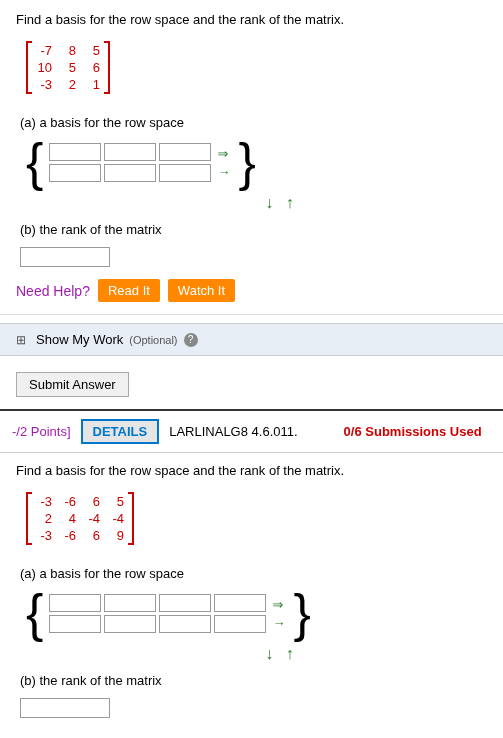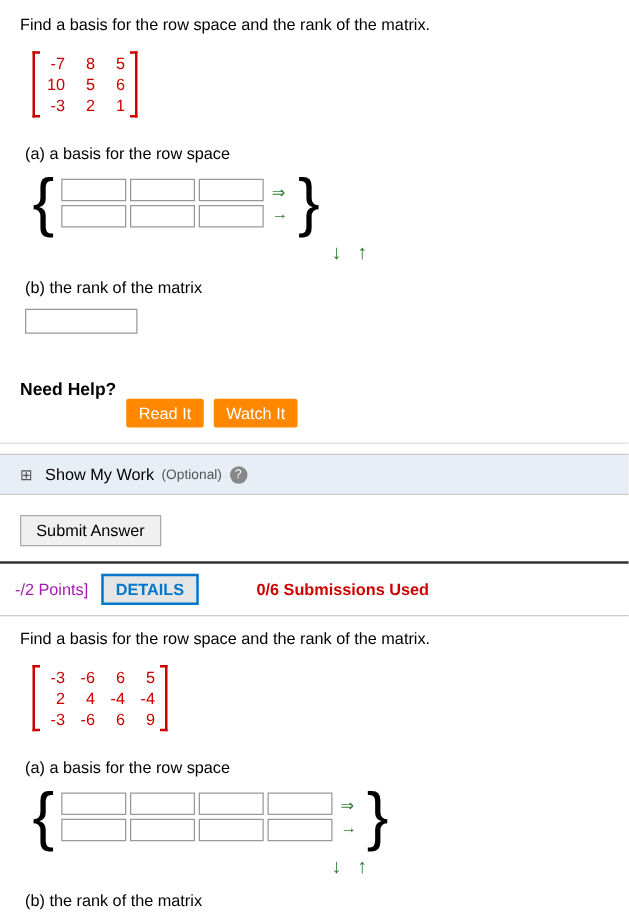--- a/index.html
+++ b/index.html
@@ -98,34 +98,33 @@
     }
 
     .need-help-row {
       display: flex;
       align-items: center;
       gap: 8px;
       margin-top: 12px;
     }
 
     .need-help-label {
-      color: #000000;
-      font-weight: bold;
+      color: #a21caf;
+      font-weight: normal;
       font-size: 14px;
     }
 
     .help-btn {
       background: #ff8800;
       color: #fff;
       border: none;
       padding: 4px 10px;
       font-size: 13px;
       cursor: pointer;
       border-radius: 2px;
-      margin-top: 40px;
     }
 
     .show-work-bar {
       background: #e8eef5;
       border-top: 1px solid #ccc;
       border-bottom: 1px solid #ccc;
       padding: 8px 16px;
       display: flex;
       align-items: center;
       gap: 6px;
@@ -329,20 +328,21 @@
   <span class="help-icon">?</span>
 </div>
 
 <div class="submit-section">
   <button class="submit-btn">Submit Answer</button>
 </div>
 
 <div class="details-bar">
   <span class="points-label">-/2 Points]</span>
   <button class="details-tab">DETAILS</button>
+  <span class="details-info">LARLINALG8 4.6.011.</span>
   <span class="details-info submissions-used">0/6 Submissions Used</span>
 </div>
 
 <div class="section2">
   <p class="problem-text">Find a basis for the row space and the rank of the matrix.</p>
 
   
   <div class="matrix-container">
     <div class="rb">
       <div class="rb-left"></div>

